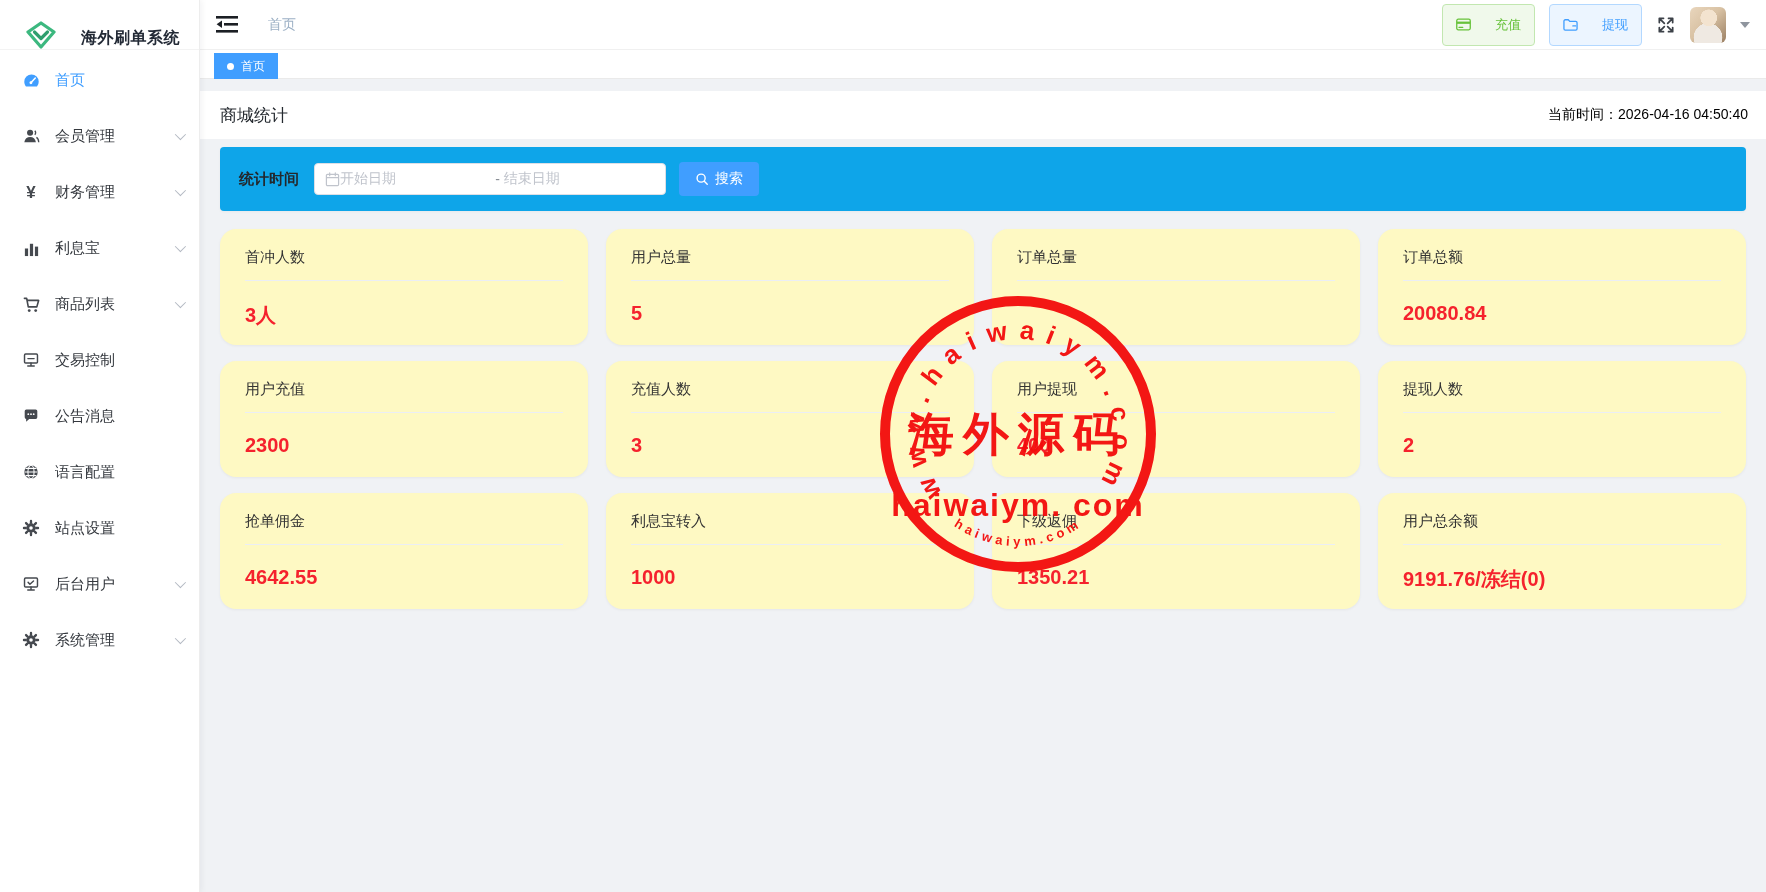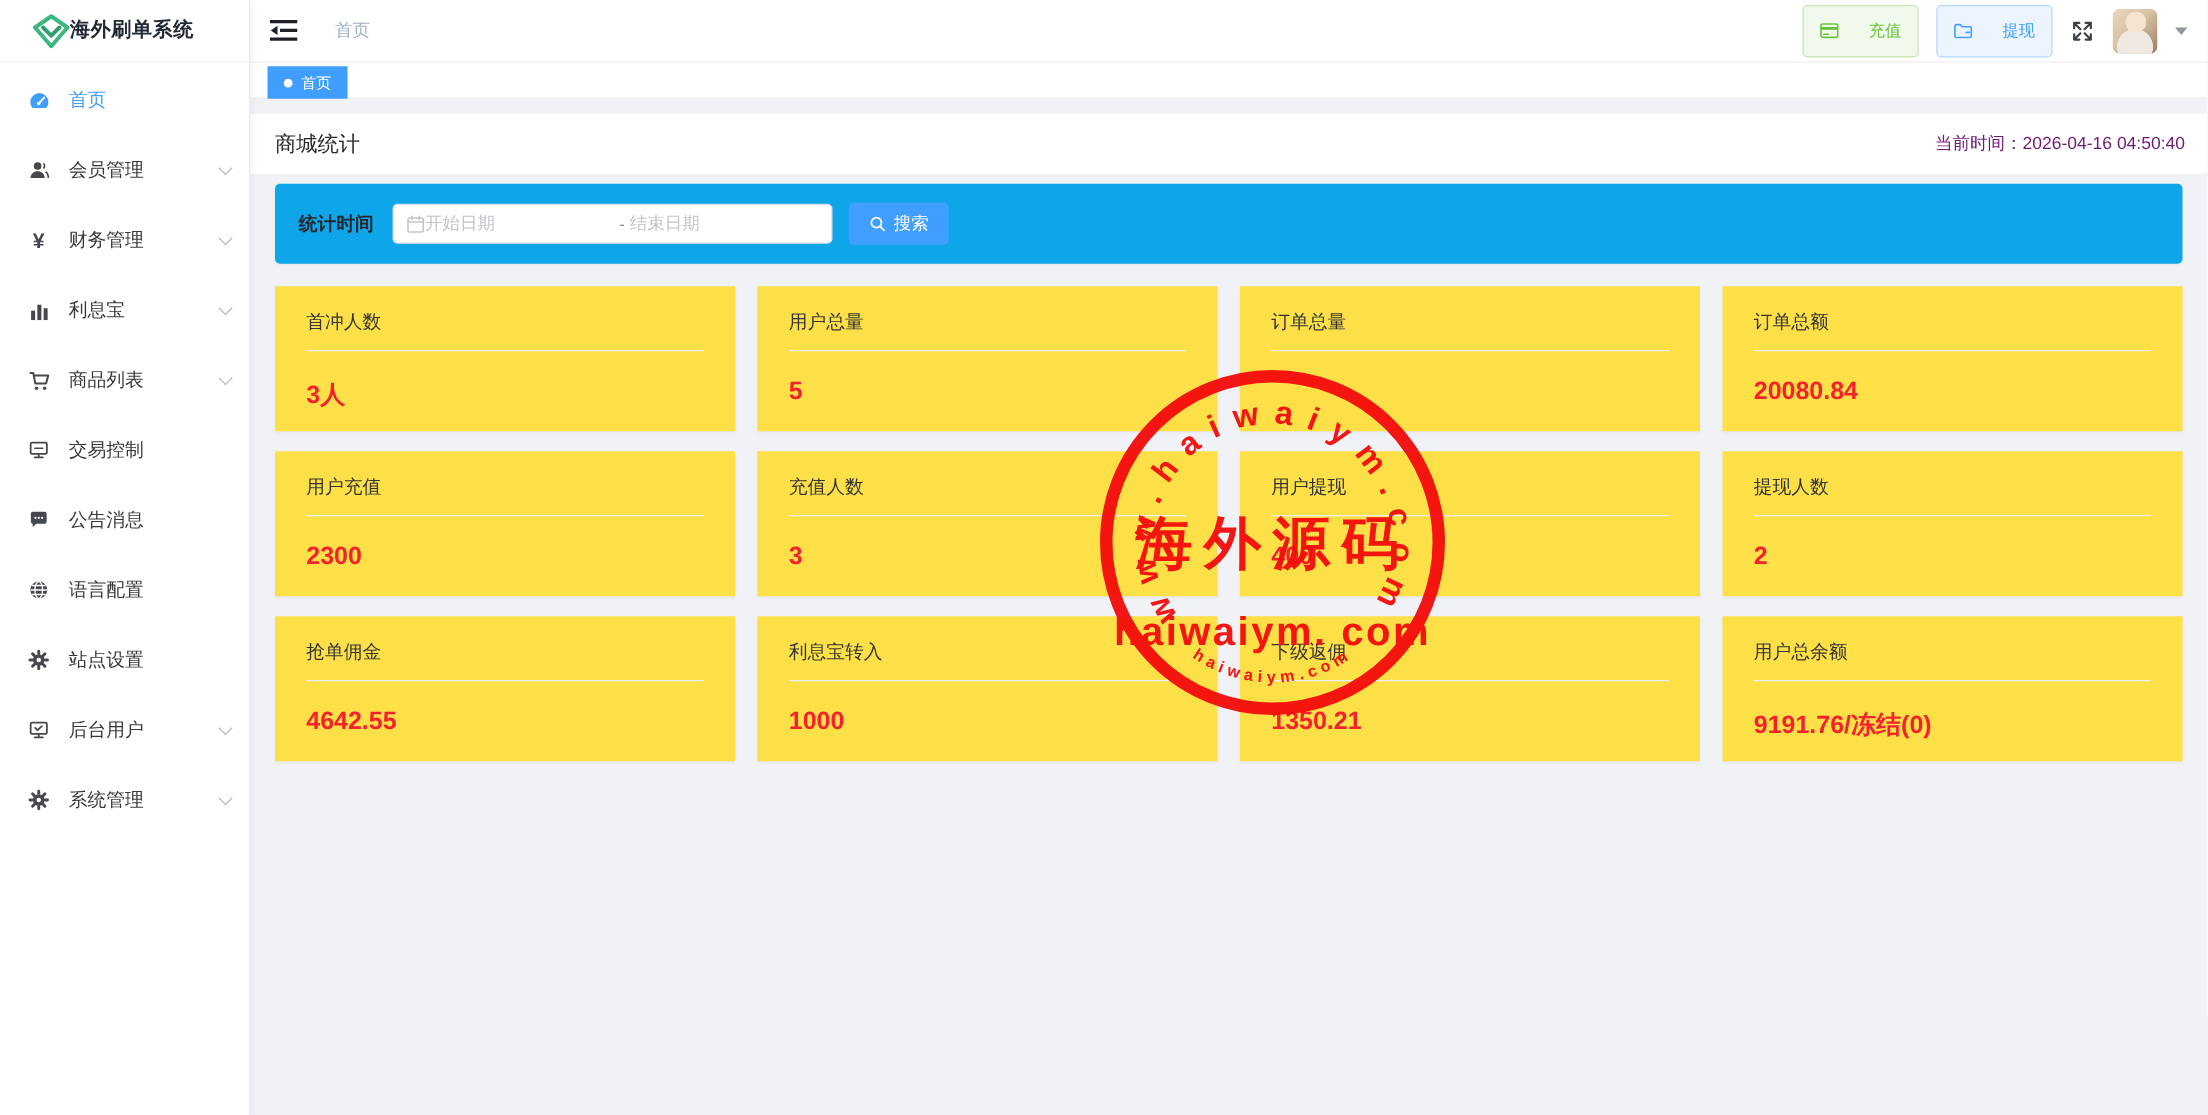--- a/index.html
+++ b/index.html
@@ -3,21 +3,21 @@
 <meta charset="utf-8">
 <style>
   * { margin:0; padding:0; box-sizing:border-box; }
   html,body { width:1766px; height:892px; }
   body { font-family:"Liberation Sans","DejaVu Sans",sans-serif; }
   .app { position:relative; width:1766px; height:892px; background:#f0f2f5; overflow:hidden; }
 
   
   .sidebar { position:absolute; left:0; top:0; width:200px; height:100%; background:#fff;
              border-right:1px solid #ededed; box-shadow:2px 0 6px rgba(0,21,41,.05); z-index:5; }
-  .logo { height:50px; display:flex; align-items:center; gap:0; padding-left:26px; border-bottom:1px solid #f3f3f3; }
+  .logo { height:50px; display:flex; align-items:flex-end; gap:25px; padding-left:26px; border-bottom:1px solid #f3f3f3; }
   .logo-title { font-size:16px; font-weight:bold; color:#232a36; letter-spacing:.5px; }
   .menu { padding-top:2px; }
   .menu-item { height:56px; display:flex; align-items:center; padding:0 16px 0 20px; cursor:pointer;
                font-size:15px; color:#34383e; }
   .mi-icon { width:22px; margin-right:13px; display:flex; justify-content:center; align-items:center; color:#45494f; }
   .menu-item.active, .menu-item.active .mi-icon { color:#409eff; }
   .mi-label { flex:0 0 auto; }
   .chev { margin-left:auto; width:8px; height:8px; border-right:1.6px solid #b3b9c2; border-bottom:1.6px solid #b3b9c2;
           transform:rotate(45deg) translateY(-2px); }
   .glyph { font-weight:bold; font-size:17px; line-height:1; }
@@ -45,37 +45,37 @@
   .tabbar { position:absolute; left:200px; right:0; top:50px; height:29px; background:#fff;
             border-bottom:1px solid #eaeaea; display:flex; align-items:flex-start; padding-left:14px; z-index:3; }
   .tab { margin-top:3px; height:26px; background:#409eff; color:#fff; font-size:12px;
          display:flex; align-items:center; gap:7px; padding:0 13px; cursor:pointer; }
   .tab-dot { width:7px; height:7px; border-radius:50%; background:#fff; }
 
   
   .titlebar { position:absolute; left:200px; right:0; top:91px; height:48px; background:#fff;
               display:flex; align-items:center; padding:0 18px 0 20px; }
   .page-title { font-size:17px; font-weight:normal; color:#24292f; }
-  .now { margin-left:auto; font-size:14px; color:#701a75; }
+  .now { margin-left:auto; font-size:14px; color:#000000; }
 
   
   .searchcard { position:absolute; left:220px; right:20px; top:147px; height:64px; background:#0ea5e9;
                 border-radius:4px; box-shadow:0 1px 3px rgba(0,0,0,.04); display:flex; align-items:center; padding-left:19px; }
   .s-label { font-size:15px; font-weight:bold; color:#23272c; margin-right:15px; }
   .dateinput { width:352px; height:32px; border:1px solid #dcdfe6; border-radius:4px; background:#fff;
                display:flex; align-items:center; padding:0 10px; cursor:text; }
   .dateinput .ph { flex:1; text-align:left; font-size:14px; color:#c0c4cc; }
   .dateinput .sep { font-size:14px; color:#8a8f96; padding:0 4px; }
   .search-btn { margin-left:13px; height:34px; padding:0 16px; background:#409eff; border:none; border-radius:4px;
                 color:#fff; font-size:14px; display:flex; align-items:center; gap:6px; cursor:pointer; }
 
   
   .cards { position:absolute; left:220px; right:20px; top:229px;
            display:grid; grid-template-columns:repeat(4,1fr); gap:16px 18px; }
-  .card { background:#fde047; border-radius:0; height:116px; padding:19px 25px 0;
+  .card { background:#fef9c3; border-radius:16px; height:116px; padding:19px 25px 0;
           box-shadow:0 1px 3px rgba(0,0,0,.05); }
   .card-title { font-size:15px; color:#333; padding-bottom:13px; border-bottom:1px solid #ebeef5; }
   .card-value { margin-top:21px; font-size:20px; font-weight:bold; color:#f5222d; }
 
   
   .watermark { position:absolute; left:868px; top:284px; width:300px; height:300px; z-index:50; pointer-events:none; opacity:.95; }
   .wm-arc   { font-family:"Liberation Sans","DejaVu Sans",sans-serif; font-weight:bold; font-size:26px; letter-spacing:11px; fill:#f30b0b; }
   .wm-center{ font-family:"DejaVu Serif","Liberation Serif",serif; font-weight:bold; font-size:46px; letter-spacing:9px; fill:#f30b0b; }
   .wm-main  { font-family:"Liberation Sans","DejaVu Sans",sans-serif; font-weight:bold; font-size:32px; letter-spacing:2px; fill:#f30b0b; }
   .wm-small { font-family:"Liberation Sans","DejaVu Sans",sans-serif; font-weight:bold; font-size:13px; letter-spacing:4px; fill:#f30b0b; }

